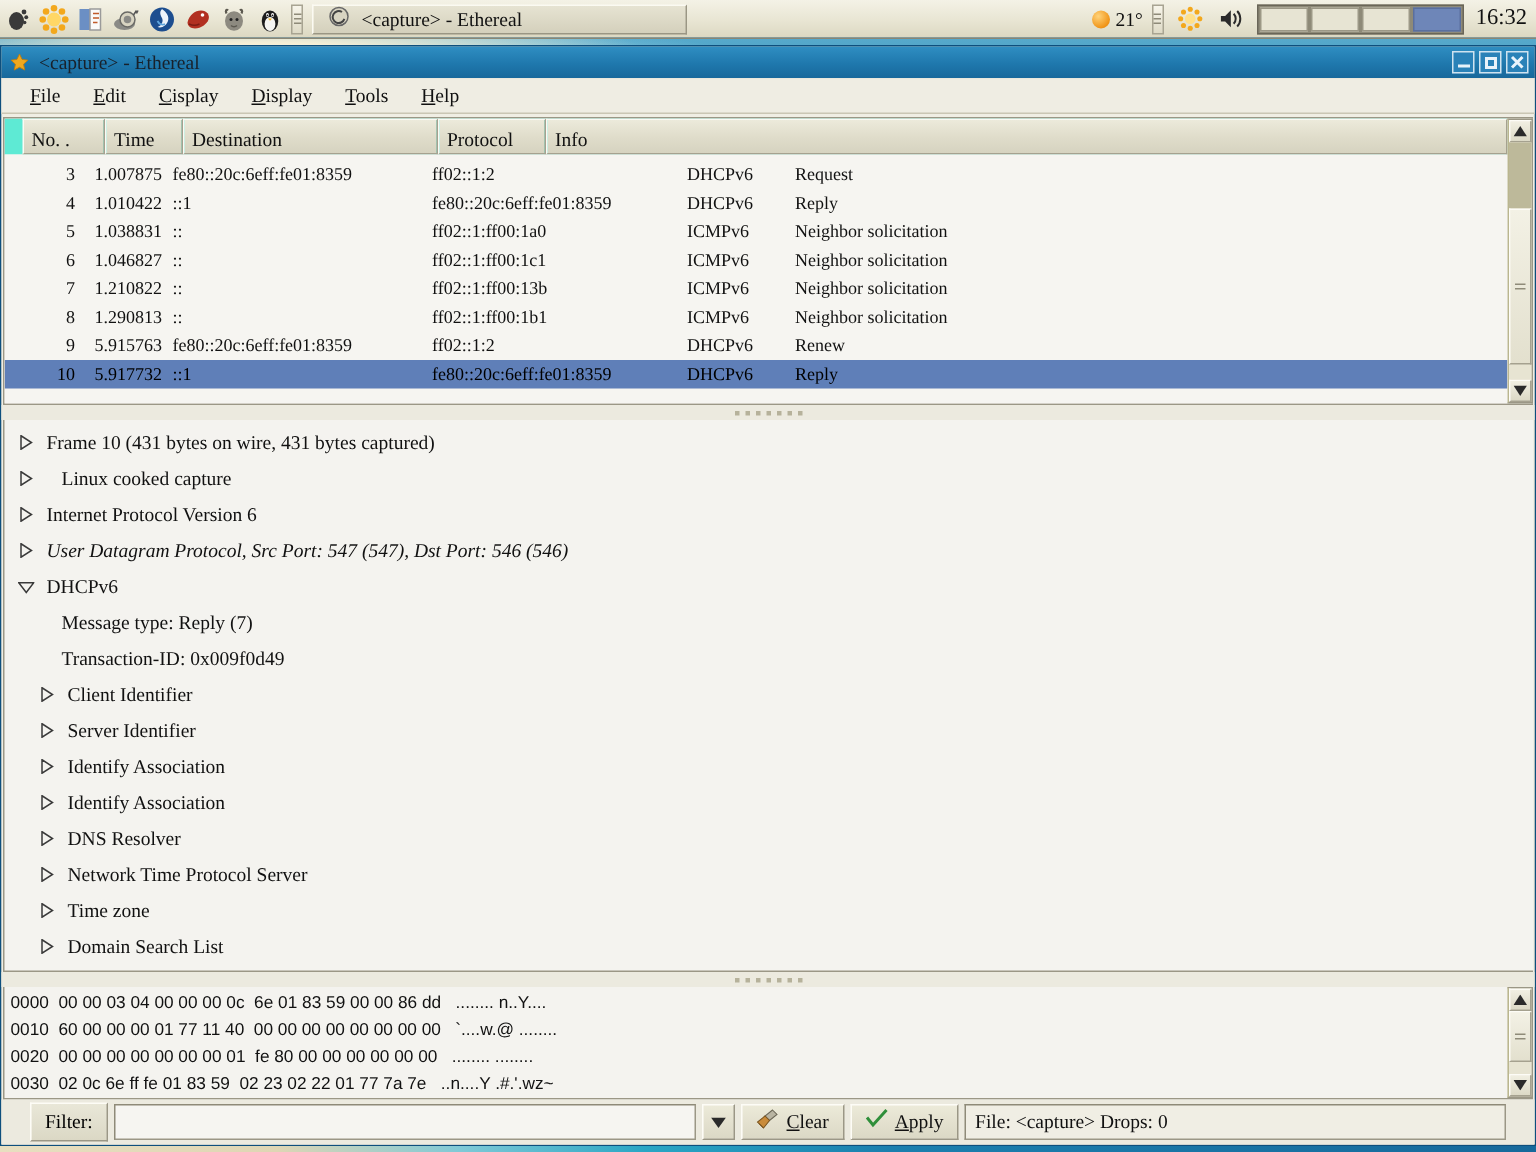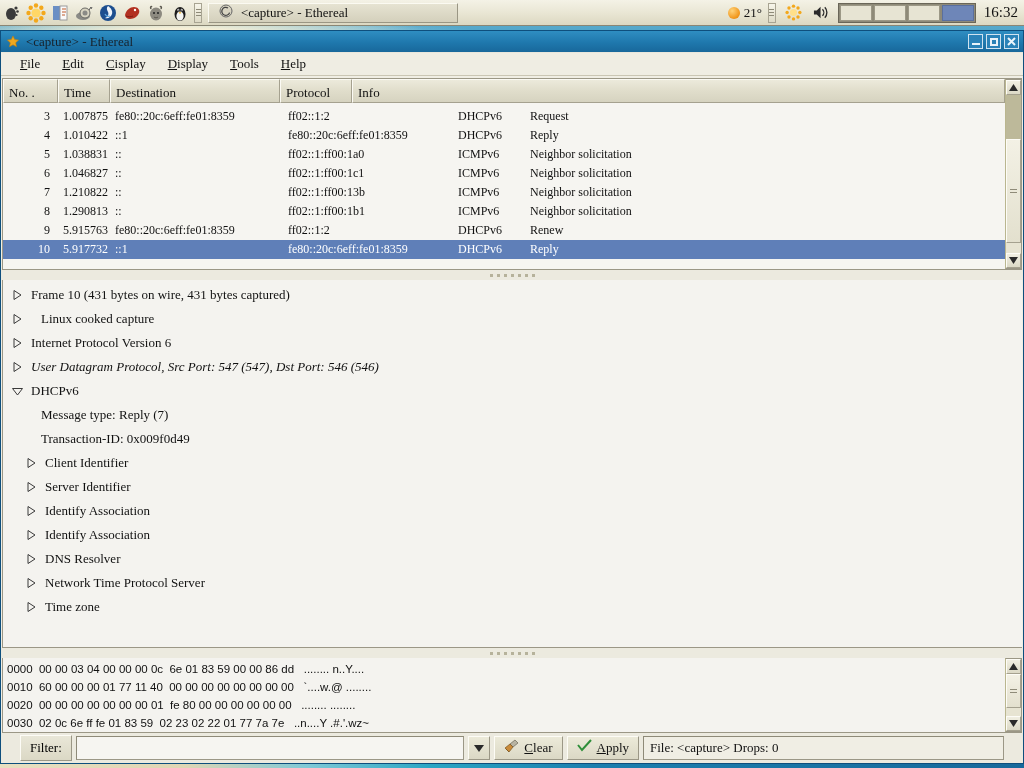--- a/index.html
+++ b/index.html
@@ -115,33 +115,33 @@
 
   
   #pane-list {
     flex: 0 0 192px; display: flex; position: relative;
     background: #f4f3ef; margin: 2px 1px 0 1px;
     border: 1px solid #9b9786;
     border-right: none;
   }
   .list-wrap { flex: 1 1 auto; display: flex; flex-direction: column; overflow: hidden; }
 
-  .col-headers { display: flex; height: 24px; flex: 0 0 24px; background: #5eead4; }
+  .col-headers { display: flex; height: 24px; flex: 0 0 24px; background: #5eead4; padding-left: 12px; }
   .col-h {
     background: linear-gradient(180deg,#eceadb 0%, #e0ddcb 50%, #d6d3c0 100%);
     border: 1px solid #a5a18f;
     border-top-color: #fbfaf4; border-left-color: #fbfaf4;
     font-size: 13px; color: #111; padding: 3px 0 0 5px;
     display: flex; align-items: center; cursor: pointer;
     overflow: hidden; white-space: nowrap;
   }
 
   .rows { flex: 1 1 auto; overflow: hidden; background: #f6f5f1; position: relative; }
   .prow { display: flex; height: 19px; font-size: 12px; color: #111; align-items: center; }
-  .prow.selected { background: #5f7fb8; color: #ffffff; }
+  .prow.selected { background: #5f7fb8; color: #000000; }
   .prow.clipped { height: 4px; overflow: hidden; }
   .cell { overflow: hidden; white-space: nowrap; padding-left: 5px; }
   .c-no { width: 55px; text-align: right; padding-right: 8px; padding-left:0; }
   .c-time { width: 52px; }
   .c-src { width: 173px; }
   .c-dst { width: 170px; }
   .c-proto { width: 72px; }
   .c-info { flex: 1 1 auto; }
 
   
@@ -640,20 +640,28 @@
             <span style="margin-left: 6px;">Network Time Protocol Server</span>
           </div>
           <div class="tnode depth1">
             <span class="tri">
               <svg width="9" height="10" viewBox="0 0 9 10">
                 <path d="M1 0.5L8 5 1 9.5z" fill="none" stroke="#3a3a3a" stroke-width="1"></path>
               </svg>
             </span>
             <span style="margin-left: 6px;">Time zone</span>
           </div>
+          <div class="tnode depth1">
+            <span class="tri">
+              <svg width="9" height="10" viewBox="0 0 9 10">
+                <path d="M1 0.5L8 5 1 9.5z" fill="none" stroke="#3a3a3a" stroke-width="1"></path>
+              </svg>
+            </span>
+            <span style="margin-left: 6px;">Domain Search List</span>
+          </div>
         </div>
     </div>
 
     <div class="splitter">
       <span class="grip">
           <i></i>
           <i></i>
           <i></i>
           <i></i>
           <i></i>

